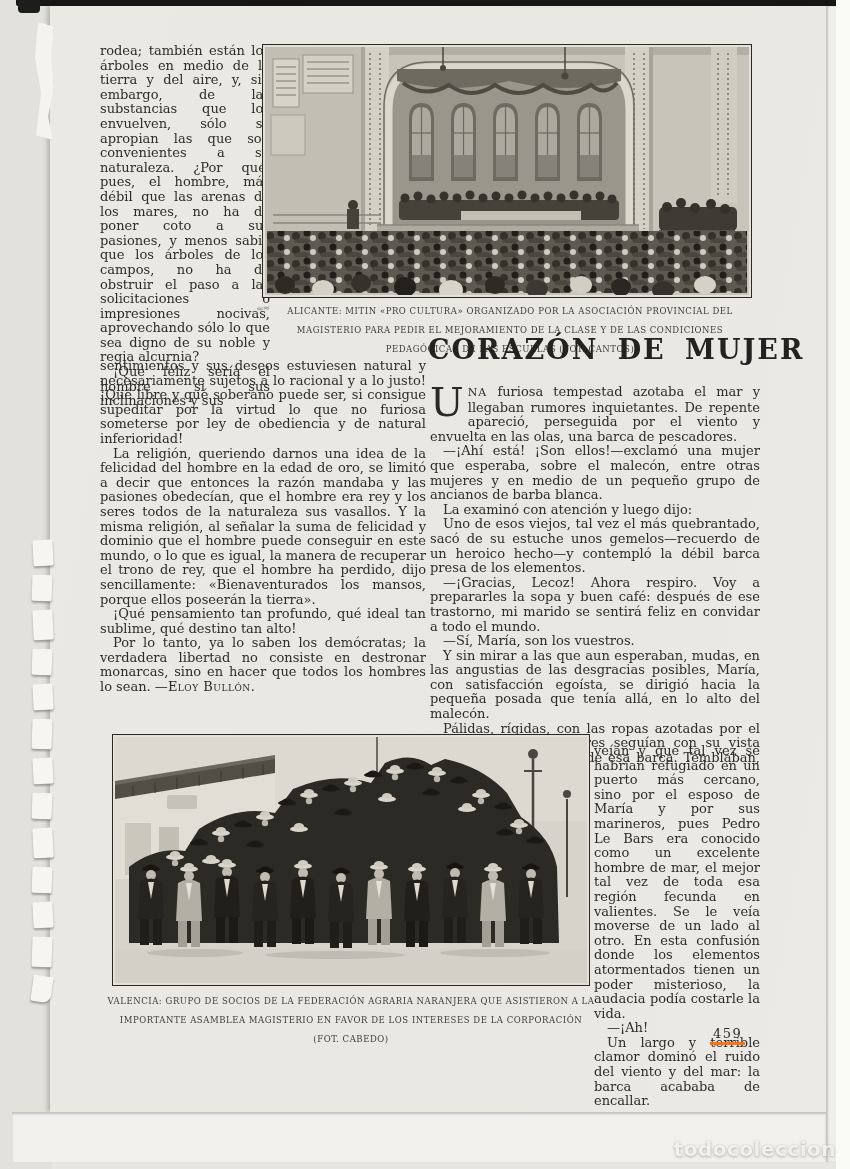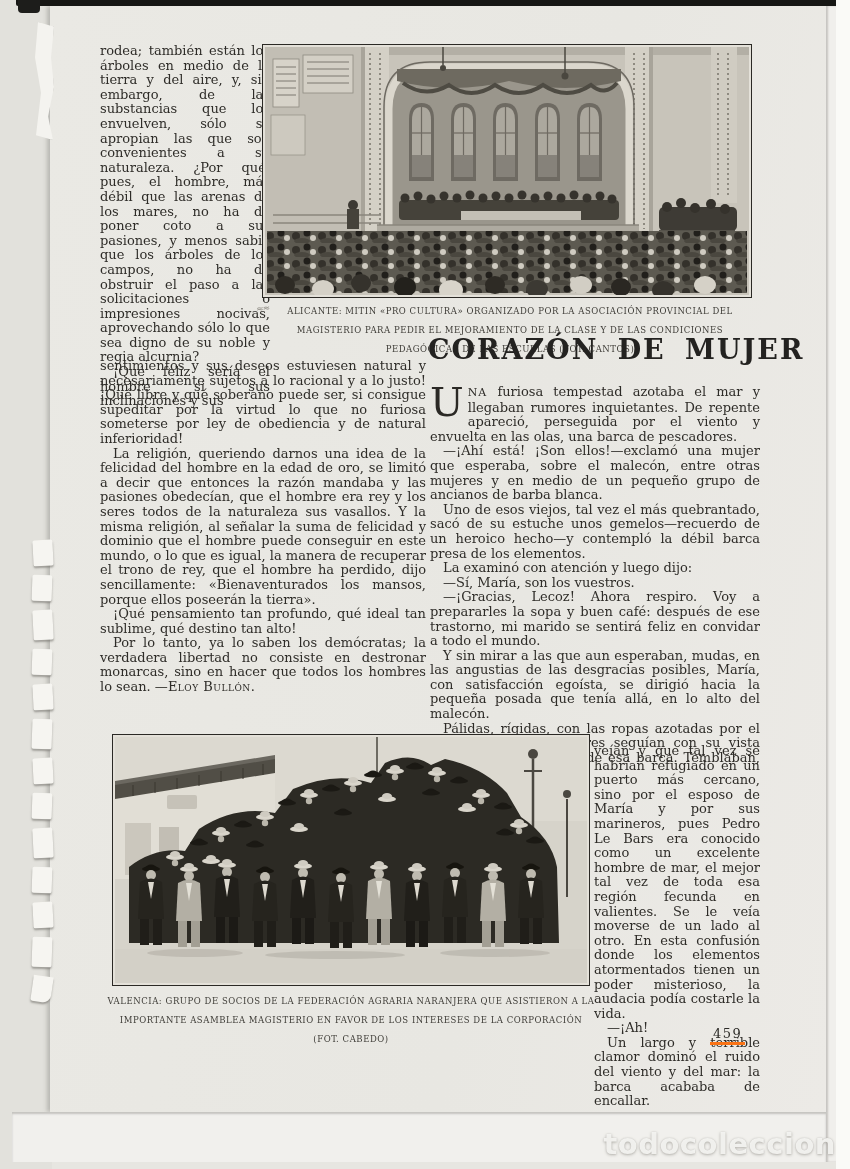--- a/index.html
+++ b/index.html
@@ -47,21 +47,21 @@
   .photo-top{left:262px;top:44px;width:490px;height:254px;}
   .photo-bottom{left:112px;top:734px;width:478px;height:252px;}
 
   .caption{position:absolute;font-size:8.5px;line-height:19px;letter-spacing:.55px;text-align:center;color:#3e3c37;font-weight:500;}
   .caption-top{left:268px;top:302px;width:484px;}
   .caption-bottom{left:106px;top:992px;width:490px;}
   .cap-mark{position:absolute;left:256px;top:303px;width:18px;height:8px;color:#8d8a82;font-size:9px;letter-spacing:-1px;transform:rotate(-6deg);}
 
   .pageno{position:absolute;left:710px;top:1026px;font-size:13px;font-weight:normal;letter-spacing:1.5px;color:#2b2a26;border-bottom:3px solid #f97316;padding:0 3px 1px;}
 
-  .watermark{position:absolute;right:14px;bottom:8px;font-family:"DejaVu Sans","Liberation Sans",sans-serif;font-weight:bold;font-size:29px;letter-spacing:.5px;color:rgba(251,251,249,.85);text-shadow:0 1px 3px rgba(165,163,156,.8),0 0 1px rgba(150,148,142,.5);}
+  .watermark{position:absolute;right:14px;bottom:8px;font-family:"DejaVu Sans","Liberation Sans",sans-serif;font-weight:bold;font-size:20px;letter-spacing:.5px;color:rgba(251,251,249,.85);text-shadow:0 1px 3px rgba(165,163,156,.8),0 0 1px rgba(150,148,142,.5);}
 </style>
 </head>
 <body>
 
 <div class="screen">
 
   <div class="bed-left"></div>
   <div class="page"></div>
   <div class="top-strip"></div>
   <div class="top-blob"></div>
@@ -237,24 +237,24 @@
   <div class="cap-mark">≈≈</div>
   <div class="caption caption-top">ALICANTE: MITIN «PRO CULTURA» ORGANIZADO POR LA ASOCIACIÓN PROVINCIAL DEL MAGISTERIO PARA PEDIR EL MEJORAMIENTO DE LA CLASE Y DE LAS CONDICIONES PEDAGÓGICAS DE LAS ESCUELAS (FOT. CANTOS)</div>
 
   <h1 class="headline">CORAZÓN DE MUJER</h1>
 
   <div class="story body-text">
     <p>
       <span class="dropcap">U</span><span class="leadcaps">NA</span><span> furiosa tempestad azotaba el mar y llegaban rumores inquietantes. De repente apareció, perseguida por el viento y envuelta en las olas, una barca de pescadores.</span>
     </p>
     <p class="indent">—¡Ahí está! ¡Son ellos!—exclamó una mujer que esperaba, sobre el malecón, entre otras mujeres y en medio de un pequeño grupo de ancianos de barba blanca.</p>
+    <p class="indent">La examinó con atención y luego dijo:</p>
     <p class="indent">Uno de esos viejos, tal vez el más quebrantado, sacó de su estuche unos gemelos—recuerdo de un heroico hecho—y contempló la débil barca presa de los elementos.</p>
-    <p class="indent">La examinó con atención y luego dijo:</p>
+    <p class="indent">—¡Gracias, Lecoz! Ahora respiro. Voy a prepararles la sopa y buen café: después de ese trastorno, mi marido se sentirá feliz en convidar a todo el mundo.</p>
     <p class="indent">—Sí, María, son los vuestros.</p>
-    <p class="indent">—¡Gracias, Lecoz! Ahora respiro. Voy a prepararles la sopa y buen café: después de ese trastorno, mi marido se sentirá feliz en convidar a todo el mundo.</p>
     <p class="indent">Y sin mirar a las que aun esperaban, mudas, en las angustias de las desgracias posibles, María, con satisfacción egoísta, se dirigió hacia la pequeña posada que tenía allá, en lo alto del malecón.</p>
     <p class="indent">Pálidas, rígidas, con las ropas azotadas por el viento, las otras mujeres seguían con su vista todos los movimientos de esa barca. Temblaban, y no por los que no</p>
   </div>
 
   <div class="col-wide-left body-text">
     <p>sentimientos y sus deseos estuviesen natural y necesariamente sujetos a lo racional y a lo justo! ¡Qué libre y qué soberano puede ser, si consigue supeditar por la virtud lo que no furiosa someterse por ley de obediencia y de natural inferioridad!</p>
     <p class="indent">La religión, queriendo darnos una idea de la felicidad del hombre en la edad de oro, se limitó a decir que entonces la razón mandaba y las pasiones obedecían, que el hombre era rey y los seres todos de la naturaleza sus vasallos. Y la misma religión, al señalar la suma de felicidad y dominio que el hombre puede conseguir en este mundo, o lo que es igual, la manera de recuperar el trono de rey, que el hombre ha perdido, dijo sencillamente: «Bienaventurados los mansos, porque ellos poseerán la tierra».</p>
     <p class="indent">¡Qué pensamiento tan profundo, qué ideal tan sublime, qué destino tan alto!</p>
     <p class="indent"><span>Por lo tanto, ya lo saben los demócratas; la verdadera libertad no consiste en destronar monarcas, sino en hacer que todos los hombres lo sean. —</span><span class="smallcaps">Eloy Bullón.</span></p>
   </div>

